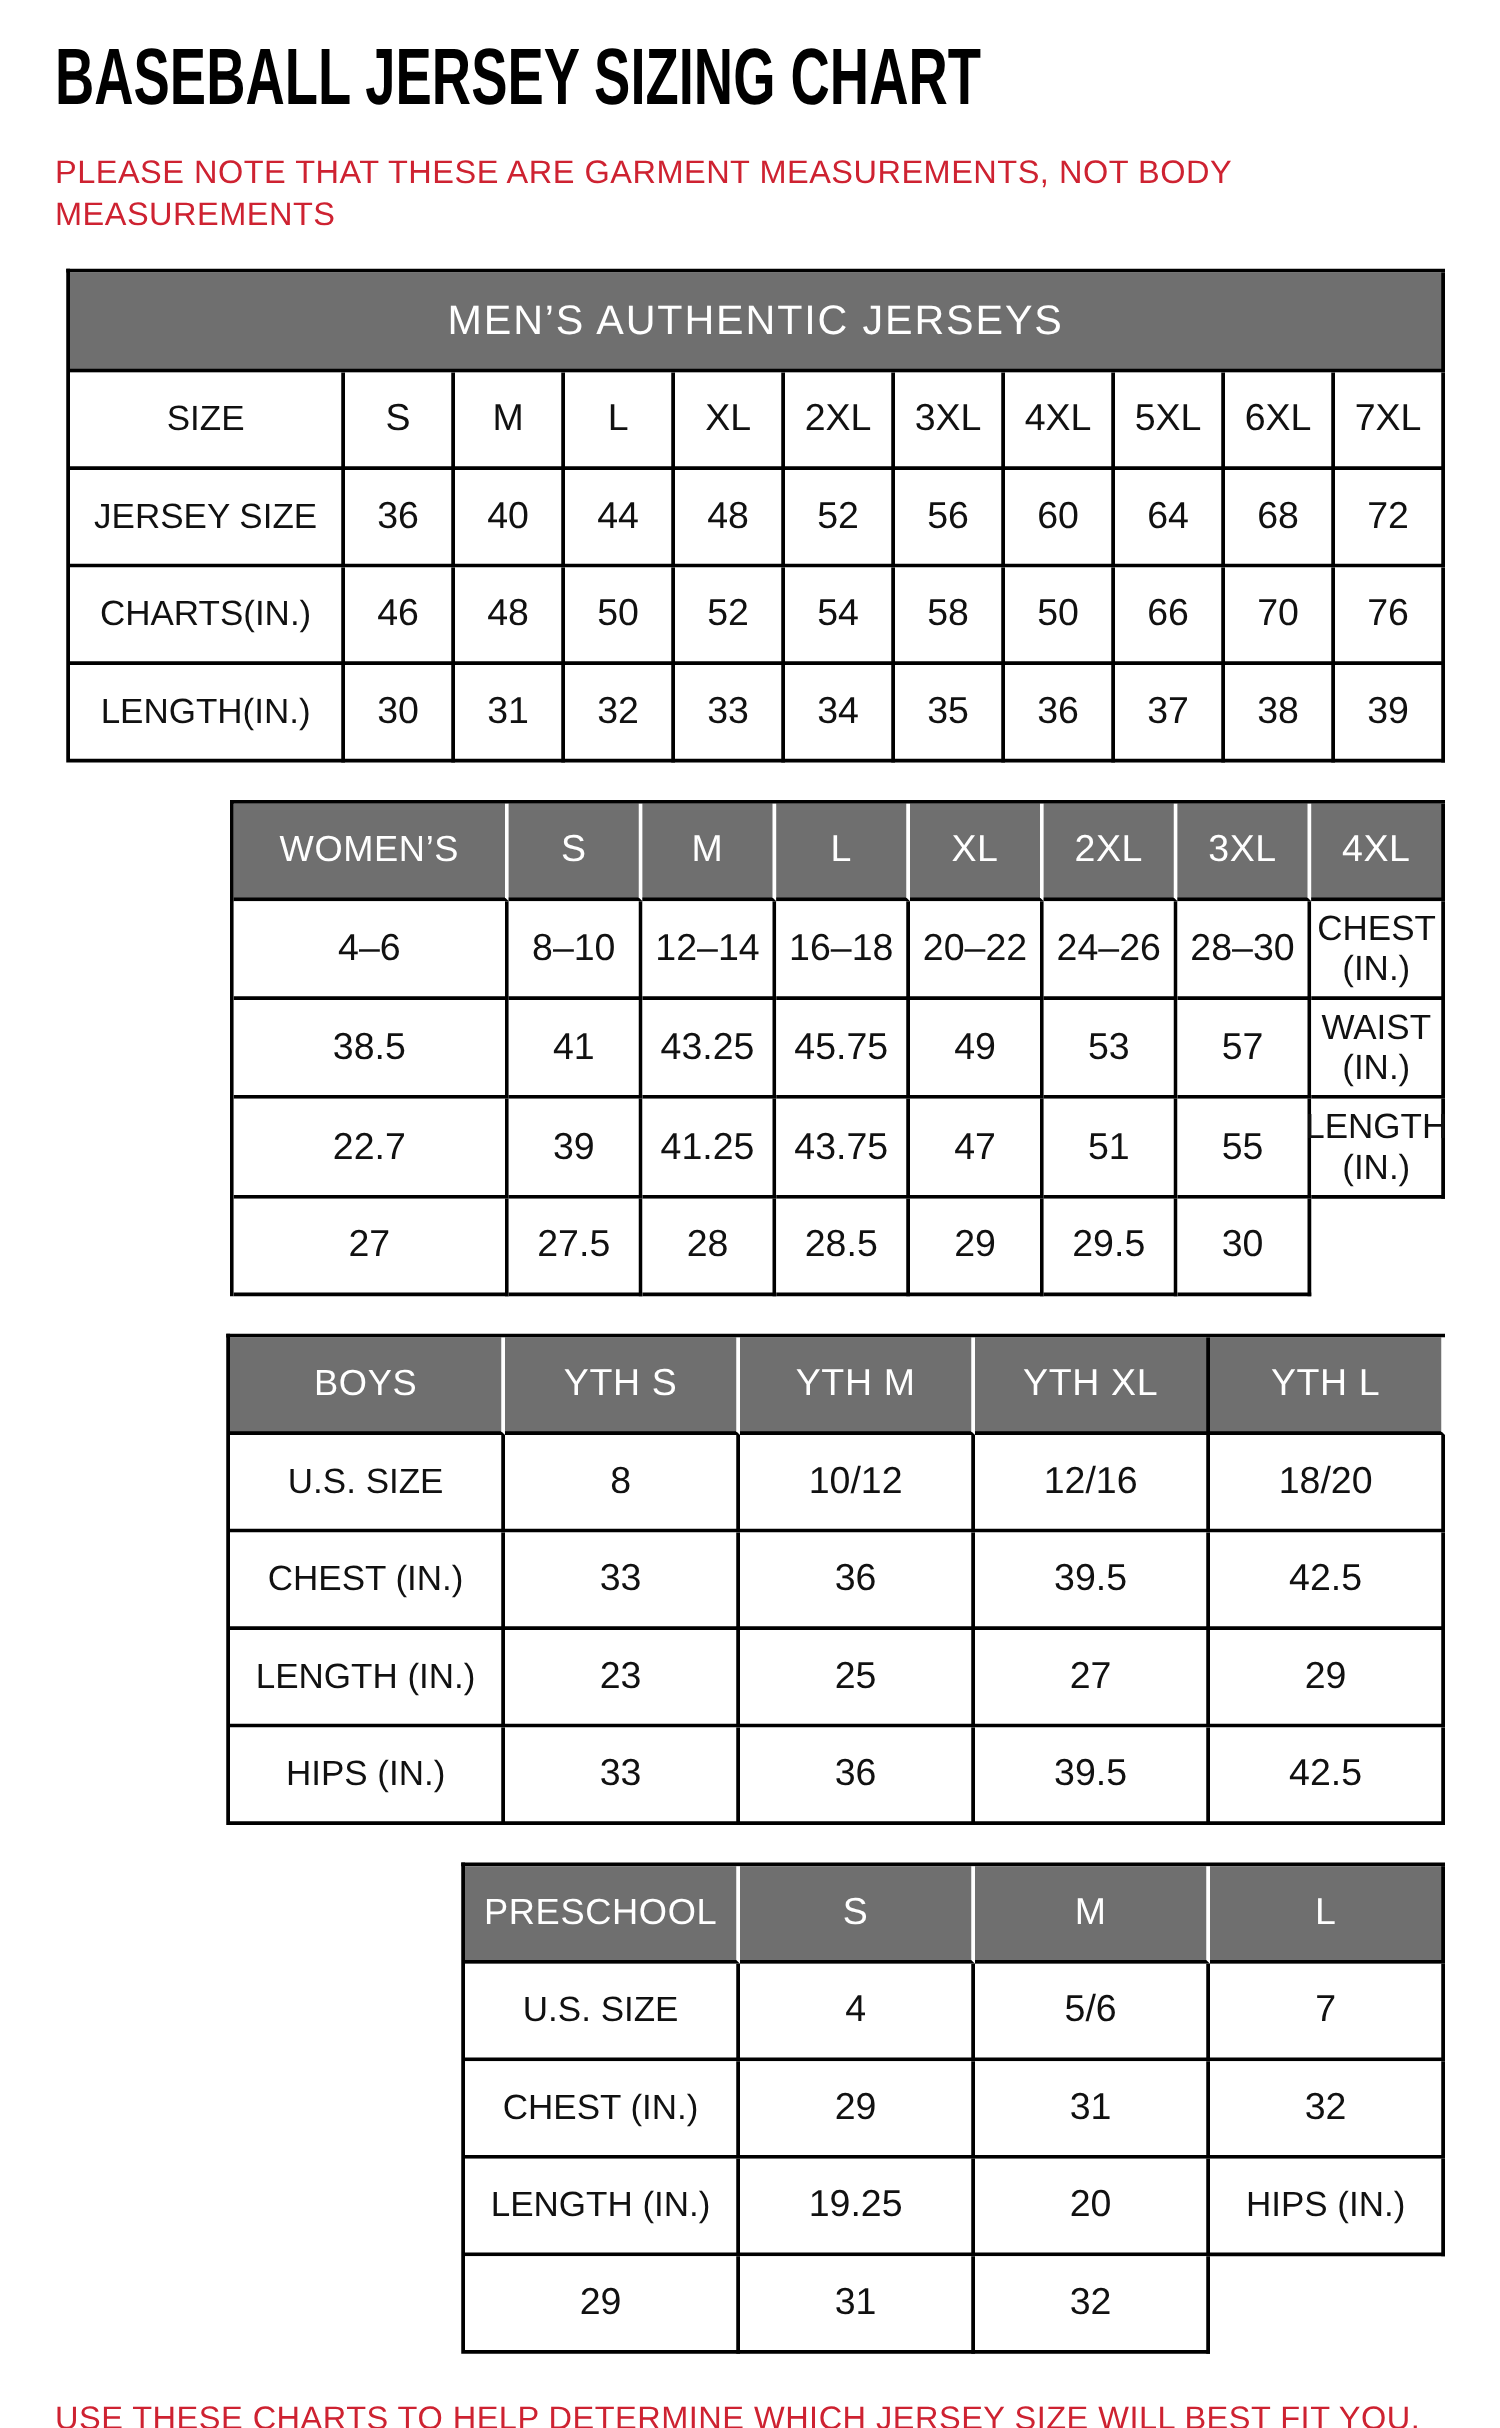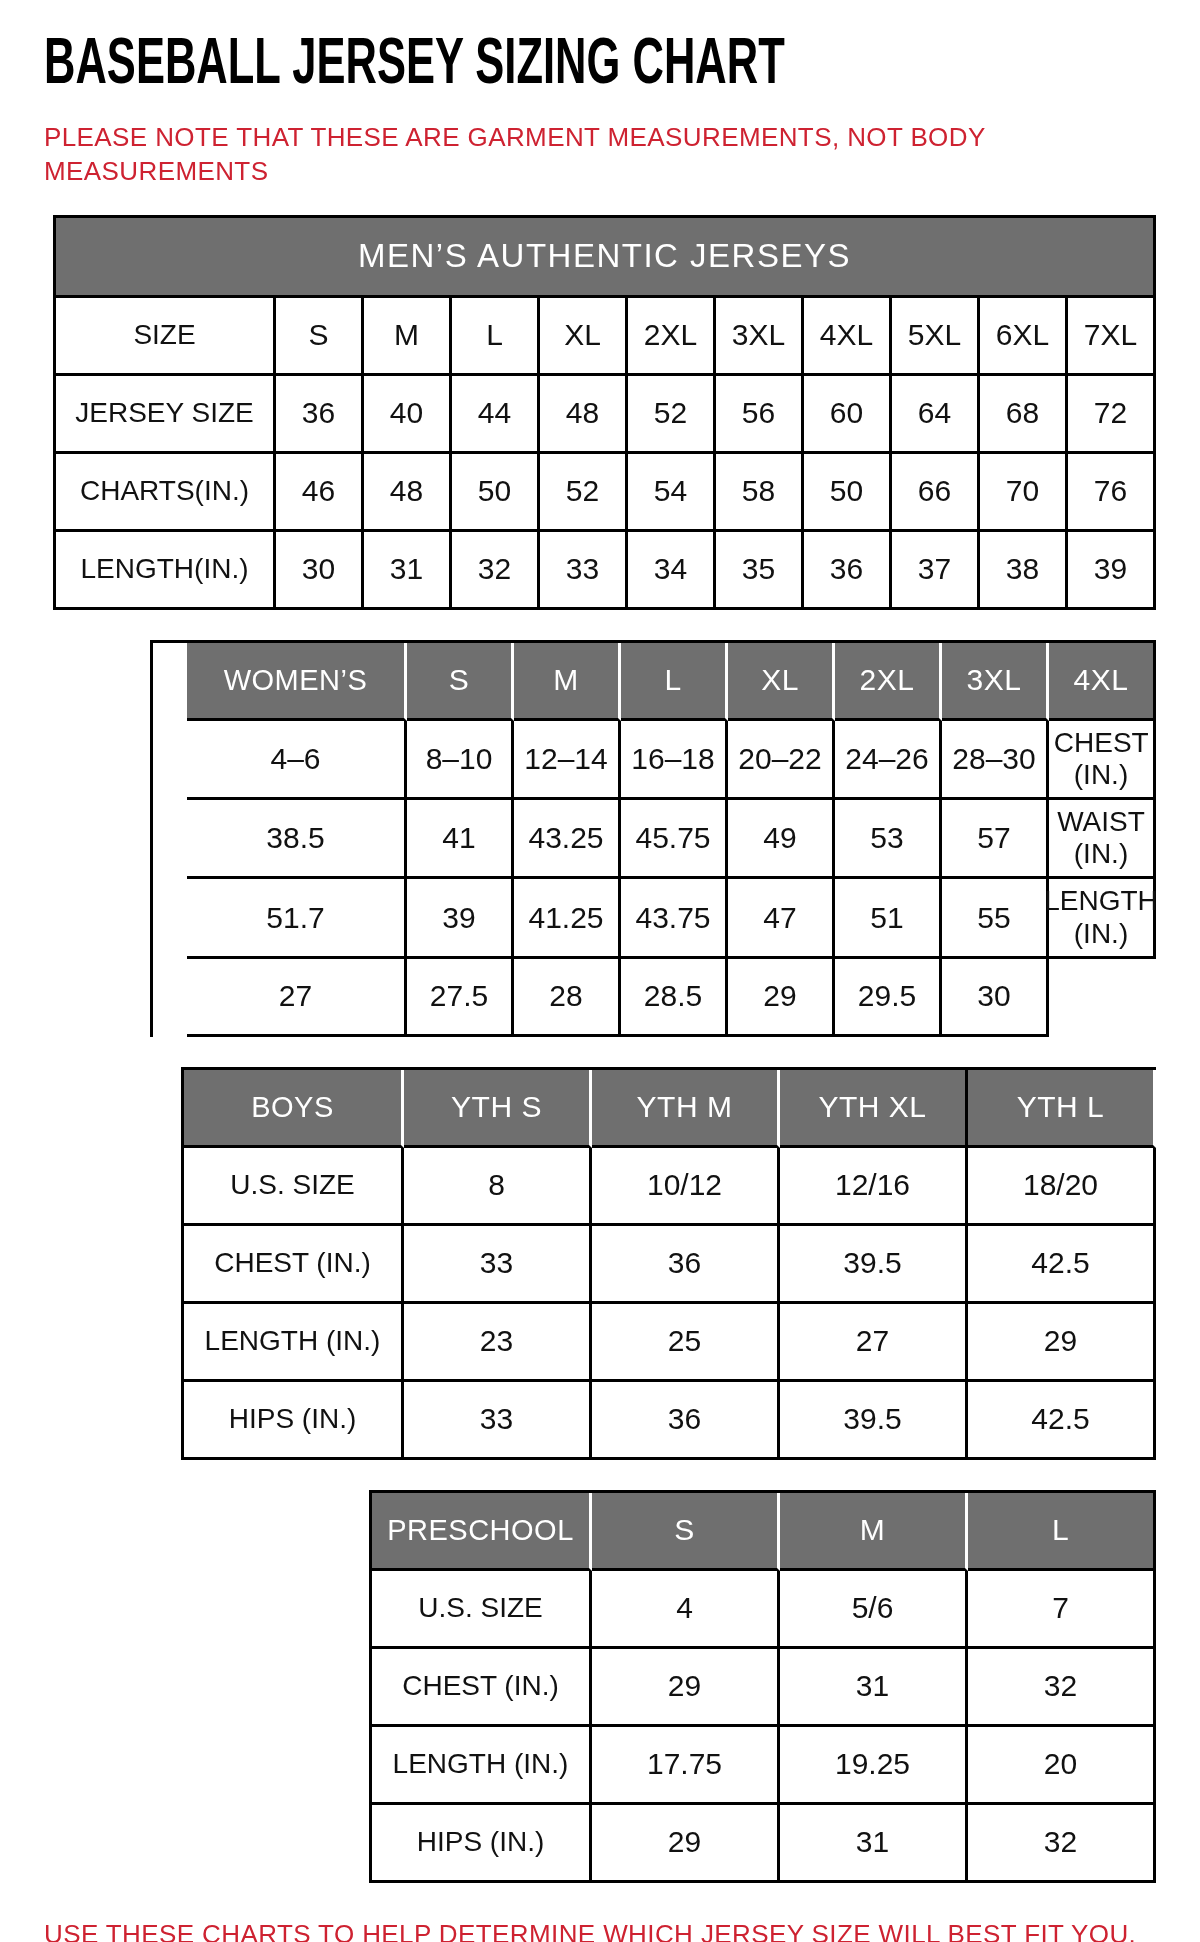--- a/index.html
+++ b/index.html
@@ -134,21 +134,21 @@
         <div class="cell value-cell">31</div>
         <div class="cell value-cell">32</div>
         <div class="cell value-cell">33</div>
         <div class="cell value-cell">34</div>
         <div class="cell value-cell">35</div>
         <div class="cell value-cell">36</div>
         <div class="cell value-cell">37</div>
         <div class="cell value-cell">38</div>
         <div class="cell value-cell">39</div>
       </div>
-      <div class="sizing-table" style="grid-template-columns: 220px repeat(7, 107px); padding-left: 34px;">
+      <div class="sizing-table" style="grid-template-columns: 220px repeat(7, 107px);">
         <div class="cell gray-cell header-label">WOMEN’S</div>
         <div class="cell gray-cell">S</div>
         <div class="cell gray-cell">M</div>
         <div class="cell gray-cell">L</div>
         <div class="cell gray-cell">XL</div>
         <div class="cell gray-cell">2XL</div>
         <div class="cell gray-cell">3XL</div>
         <div class="cell gray-cell last-col">4XL</div>
         <div class="cell value-cell">4–6</div>
         <div class="cell value-cell">8–10</div>
@@ -159,21 +159,21 @@
         <div class="cell value-cell">28–30</div>
         <div class="cell label-cell">CHEST (IN.)</div>
         <div class="cell value-cell">38.5</div>
         <div class="cell value-cell">41</div>
         <div class="cell value-cell">43.25</div>
         <div class="cell value-cell">45.75</div>
         <div class="cell value-cell">49</div>
         <div class="cell value-cell">53</div>
         <div class="cell value-cell">57</div>
         <div class="cell label-cell">WAIST (IN.)</div>
-        <div class="cell value-cell">51.7</div>
+        <div class="cell value-cell">22.7</div>
         <div class="cell value-cell">39</div>
         <div class="cell value-cell">41.25</div>
         <div class="cell value-cell">43.75</div>
         <div class="cell value-cell">47</div>
         <div class="cell value-cell">51</div>
         <div class="cell value-cell">55</div>
         <div class="cell label-cell">LENGTH (IN.)</div>
         <div class="cell value-cell">27</div>
         <div class="cell value-cell">27.5</div>
         <div class="cell value-cell">28</div>
@@ -216,21 +216,20 @@
         <div class="cell gray-cell last-col">L</div>
         <div class="cell label-cell">U.S. SIZE</div>
         <div class="cell value-cell">4</div>
         <div class="cell value-cell">5/6</div>
         <div class="cell value-cell">7</div>
         <div class="cell label-cell">CHEST (IN.)</div>
         <div class="cell value-cell">29</div>
         <div class="cell value-cell">31</div>
         <div class="cell value-cell">32</div>
         <div class="cell label-cell">LENGTH (IN.)</div>
-        <div class="cell value-cell">17.75</div>
         <div class="cell value-cell">19.25</div>
         <div class="cell value-cell">20</div>
         <div class="cell label-cell">HIPS (IN.)</div>
         <div class="cell value-cell">29</div>
         <div class="cell value-cell">31</div>
         <div class="cell value-cell">32</div>
       </div>
     </div>
 
   <p class="footer-note">USE THESE CHARTS TO HELP DETERMINE WHICH JERSEY SIZE WILL BEST FIT YOU.</p>

